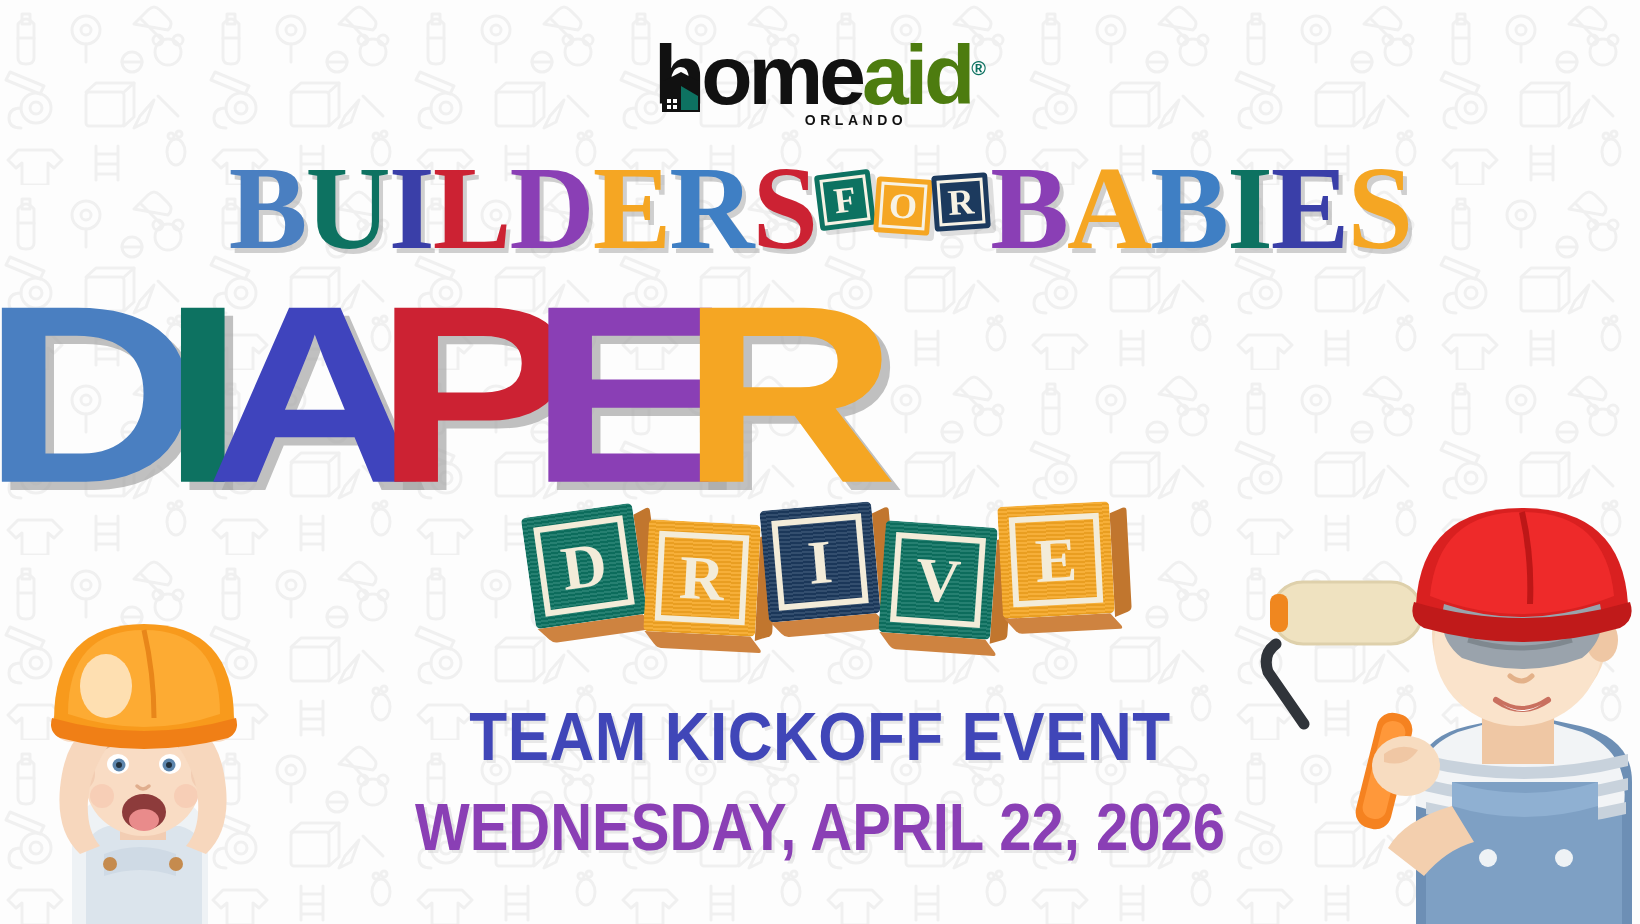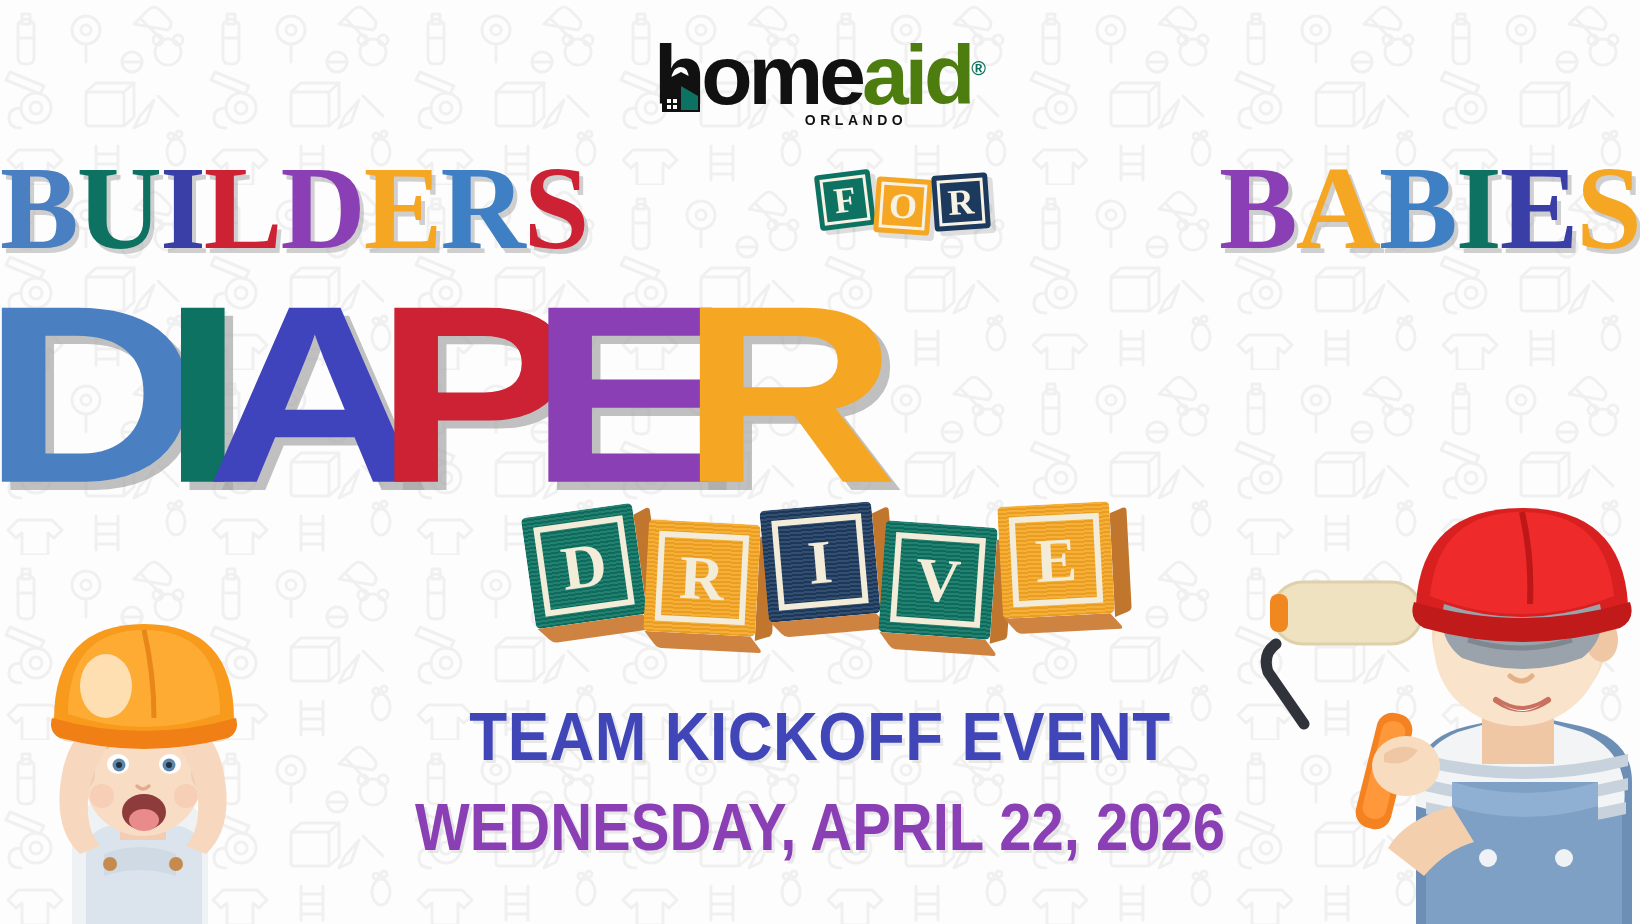--- a/index.html
+++ b/index.html
@@ -19,21 +19,21 @@
                  display:inline-block;position:relative;}
   .logo-home{color:#111111;}
   .logo-aid{color:#4d7c0f;}
   .logo-reg{font-size:20px;vertical-align:super;color:#0d7261;letter-spacing:0;}
   #logo-house{position:absolute;left:6px;bottom:2px;width:42px;height:40px;}
   #logo-city{font-size:14px;font-weight:bold;letter-spacing:4.5px;color:#111111;
              margin-top:-2px;padding-left:72px;}
 
   
   #bfb{position:absolute;top:150px;left:0;right:0;height:120px;z-index:6;
-       display:flex;justify-content:space-between;align-items:flex-start;}
+       display:flex;justify-content:center;align-items:flex-start;}
   .bfb-letter{
     font-family:"Liberation Serif", serif;
     font-size:118px;font-weight:bold;line-height:1;
     letter-spacing:-2px;
     transform:scaleX(1.06);
     text-shadow:4px 5px 0 rgba(170,170,170,.55);
   }
   .blk{
     display:inline-flex;align-items:center;justify-content:center;
     width:56px;height:56px;border-radius:4px;margin:0 1px;

